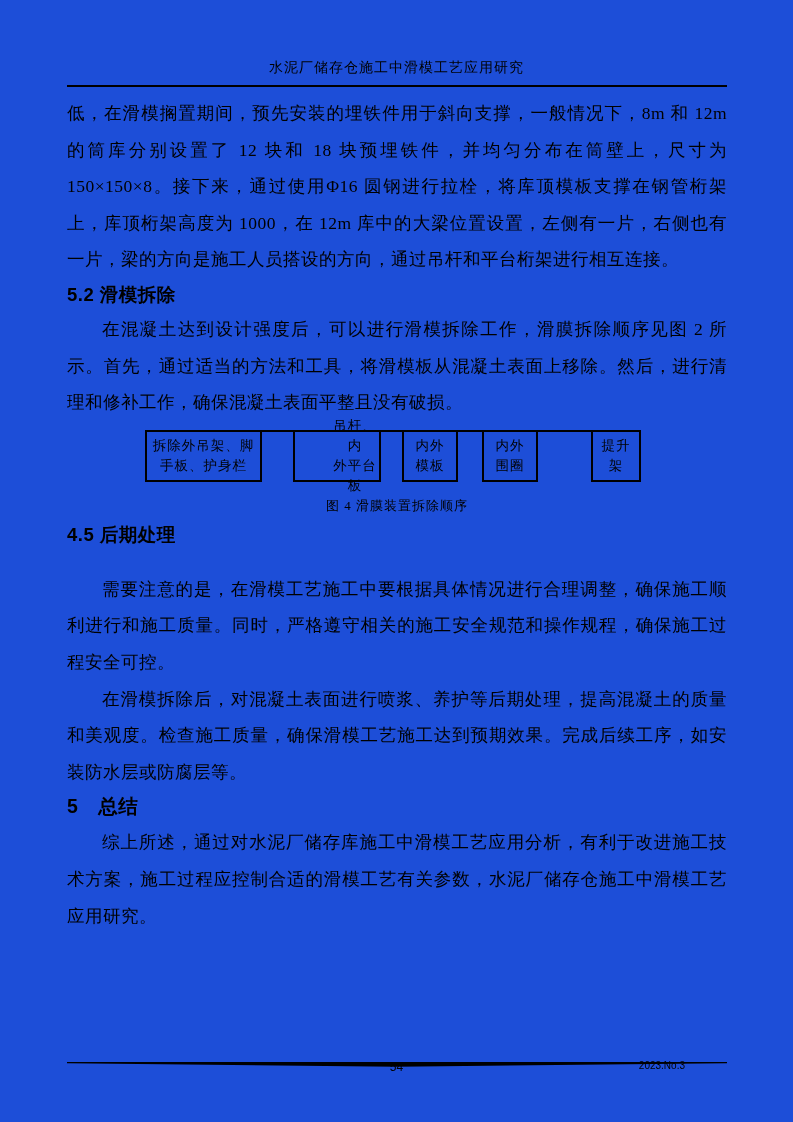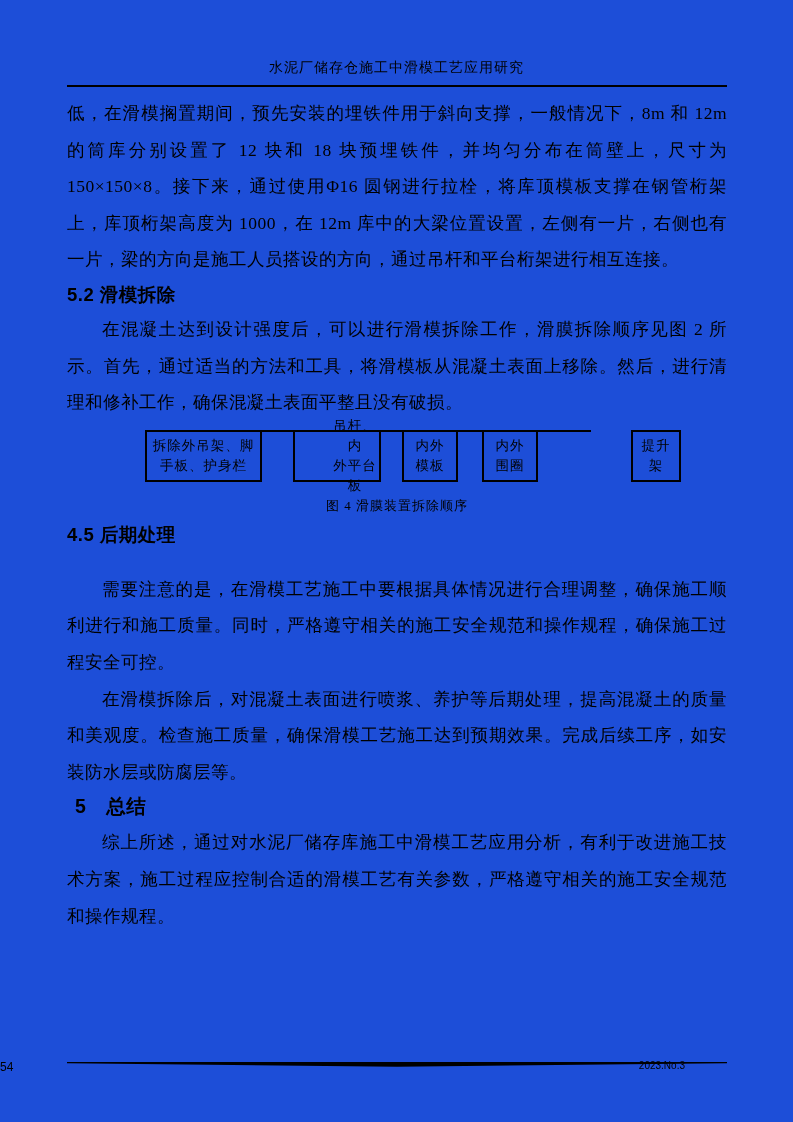--- a/index.html
+++ b/index.html
@@ -46,21 +46,21 @@
   .sec-h {
     margin: 0;
     font-family: "Liberation Sans", "DejaVu Sans", sans-serif;
     font-weight: bold;
     font-size: 18.5px;
     line-height: 33px;
     letter-spacing: 0.5px;
   }
   #heading-4-5 { margin-top: 3px; margin-bottom: 20px; }
   .chapter-h {
-    margin: -2px 0 0 8px;
+    margin: -2px 0 0 0;
     font-family: "Liberation Sans", "DejaVu Sans", sans-serif;
     font-weight: bold;
     font-size: 19.5px;
     line-height: 36px;
     letter-spacing: 0.5px;
   }
   
   .figure-row {
     margin-top: 9px;
     display: flex;
@@ -96,21 +96,21 @@
   
   .footer-rule {
     position: absolute;
     top: 1053px; left: 67px;
     width: 660px; height: 6px;
   }
   .footer-page-number {
     position: absolute;
     top: 1060px; left: 0;
     width: 793px;
-    text-align: left;
+    text-align: center;
     font-family: "Liberation Sans", "DejaVu Sans", sans-serif;
     font-size: 12px;
   }
   .footer-issue {
     position: absolute;
     top: 1060px; left: 67px;
     width: 618px;
     text-align: right;
     font-family: "Liberation Sans", "DejaVu Sans", sans-serif;
     font-size: 10px;
@@ -138,35 +138,35 @@
       <div class="flow-connector" style="width:31px;"></div>
       <div class="flow-box" style="width:88px;padding-left:36px;">吊杆、内
 外平台板</div>
       <div class="flow-connector" style="width:21px;"></div>
       <div class="flow-box" style="width:56px;">内外
 模板</div>
       <div class="flow-connector" style="width:24px;"></div>
       <div class="flow-box" style="width:56px;">内外
 围圈</div>
       <div class="flow-connector" style="width:53px;"></div>
-      <div class="flow-box" style="width:50px;margin-left:40px;">提升
+      <div class="flow-box" style="width:50px;">提升
 架</div>
     </div>
 
     <div class="fig-caption">图 4 滑膜装置拆除顺序</div>
 
     <h3 class="sec-h" id="heading-4-5">4.5 后期处理</h3>
 
     <p class="para indent">需要注意的是，在滑模工艺施工中要根据具体情况进行合理调整，确保施工顺利进行和施工质量。同时，严格遵守相关的施工安全规范和操作规程，确保施工过程安全可控。</p>
 
     <p class="para indent">在滑模拆除后，对混凝土表面进行喷浆、养护等后期处理，提高混凝土的质量和美观度。检查施工质量，确保滑模工艺施工达到预期效果。完成后续工序，如安装防水层或防腐层等。</p>
 
     <h2 class="chapter-h" id="heading-5">5　总结</h2>
 
-    <p class="para indent">综上所述，通过对水泥厂储存库施工中滑模工艺应用分析，有利于改进施工技术方案，施工过程应控制合适的滑模工艺有关参数，严格遵守相关的施工安全规范和操作规程。</p>
+    <p class="para indent">综上所述，通过对水泥厂储存库施工中滑模工艺应用分析，有利于改进施工技术方案，施工过程应控制合适的滑模工艺有关参数，水泥厂储存仓施工中滑模工艺应用研究。</p>
 
   </div>
 
   <div class="footer-rule">
     <svg width="660" height="6" viewBox="0 0 660 6" xmlns="http://www.w3.org/2000/svg">
       <polygon points="0,1 660,1 660,2.2 330,5.8 0,2.2" fill="#000"></polygon>
     </svg>
   </div>
   <div class="footer-page-number">54</div>
   <div class="footer-issue">2023.No.3</div>

